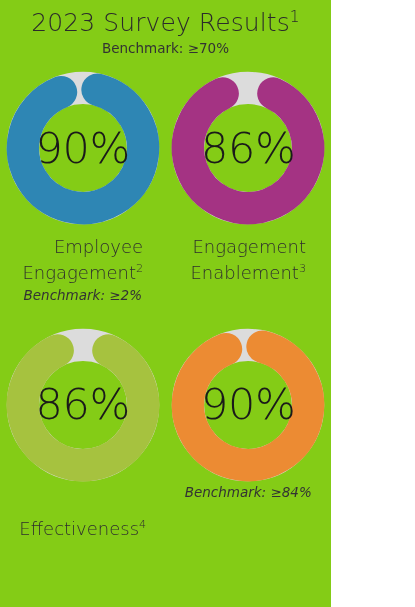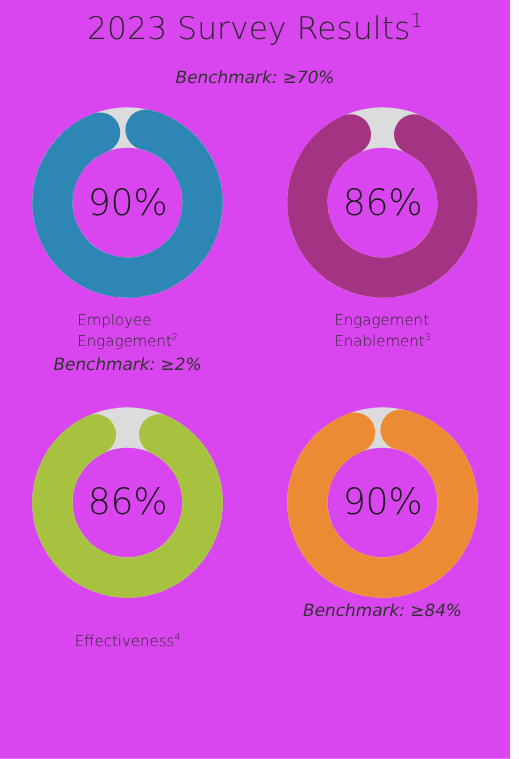--- a/index.html
+++ b/index.html
@@ -8,24 +8,24 @@
     background: #ffffff;
   }
   body {
     width: 415px;
     height: 607px;
     overflow: hidden;
     font-family: "DejaVu Sans", "Liberation Sans", sans-serif;
     -webkit-font-smoothing: antialiased;
   }
   .page {
-    width: 408px;
+    width: 331px;
     height: 607px;
     position: relative;
-    background: #d946ef;
+    background: #84cc16;
     box-sizing: border-box;
   }
 
   
   .header {
     text-align: center;
     padding-top: 8px;
   }
   .page-title {
     font-size: 25px;
@@ -43,24 +43,23 @@
   .participation {
     font-size: 16px;
     font-weight: 300;
     color: #3a3a3a;
     line-height: 1.3;
     margin-top: 3px;
   }
   .header-benchmark {
     font-size: 13.5px;
     font-weight: 400;
-    font-style: italic;
     color: #333333;
     line-height: 1.3;
-    margin-top: 15px;
+    margin-top: 1px;
   }
 
   
   .grid {
     margin-top: 14px;
     display: flex;
     flex-wrap: wrap;
   }
   .cell {
     width: 50%;
@@ -85,31 +84,31 @@
   }
   .donut-center {
     position: absolute;
     inset: 0;
     display: flex;
     align-items: center;
     justify-content: center;
     pointer-events: none;
   }
   .donut-value {
-    font-size: 29px;
+    font-size: 43px;
     font-weight: 300;
     color: #1a1a1a;
     letter-spacing: -0.3px;
     line-height: 1;
   }
 
   .cell-label {
     margin-top: 9px;
-    text-align: left;
-    font-size: 12px;
+    text-align: right;
+    font-size: 18px;
     font-weight: 300;
     color: #2e2e2e;
     line-height: 1.42;
     max-width: 175px;
   }
   .cell-label .sup {
     font-size: 0.62em;
     vertical-align: super;
     line-height: 0;
   }

